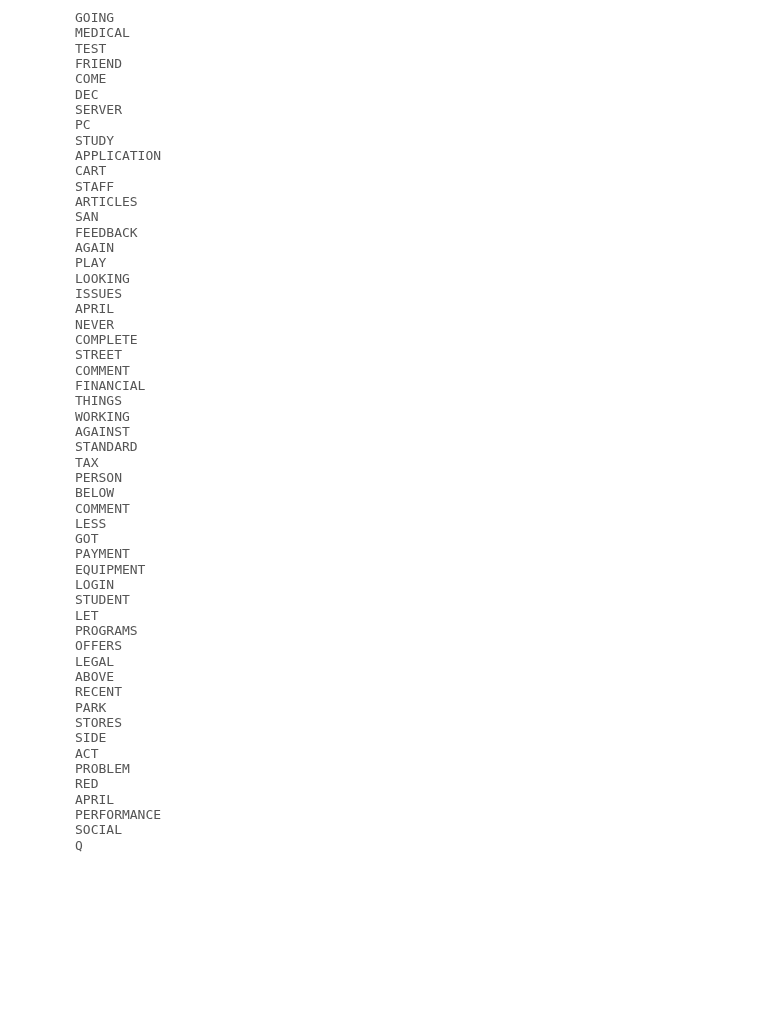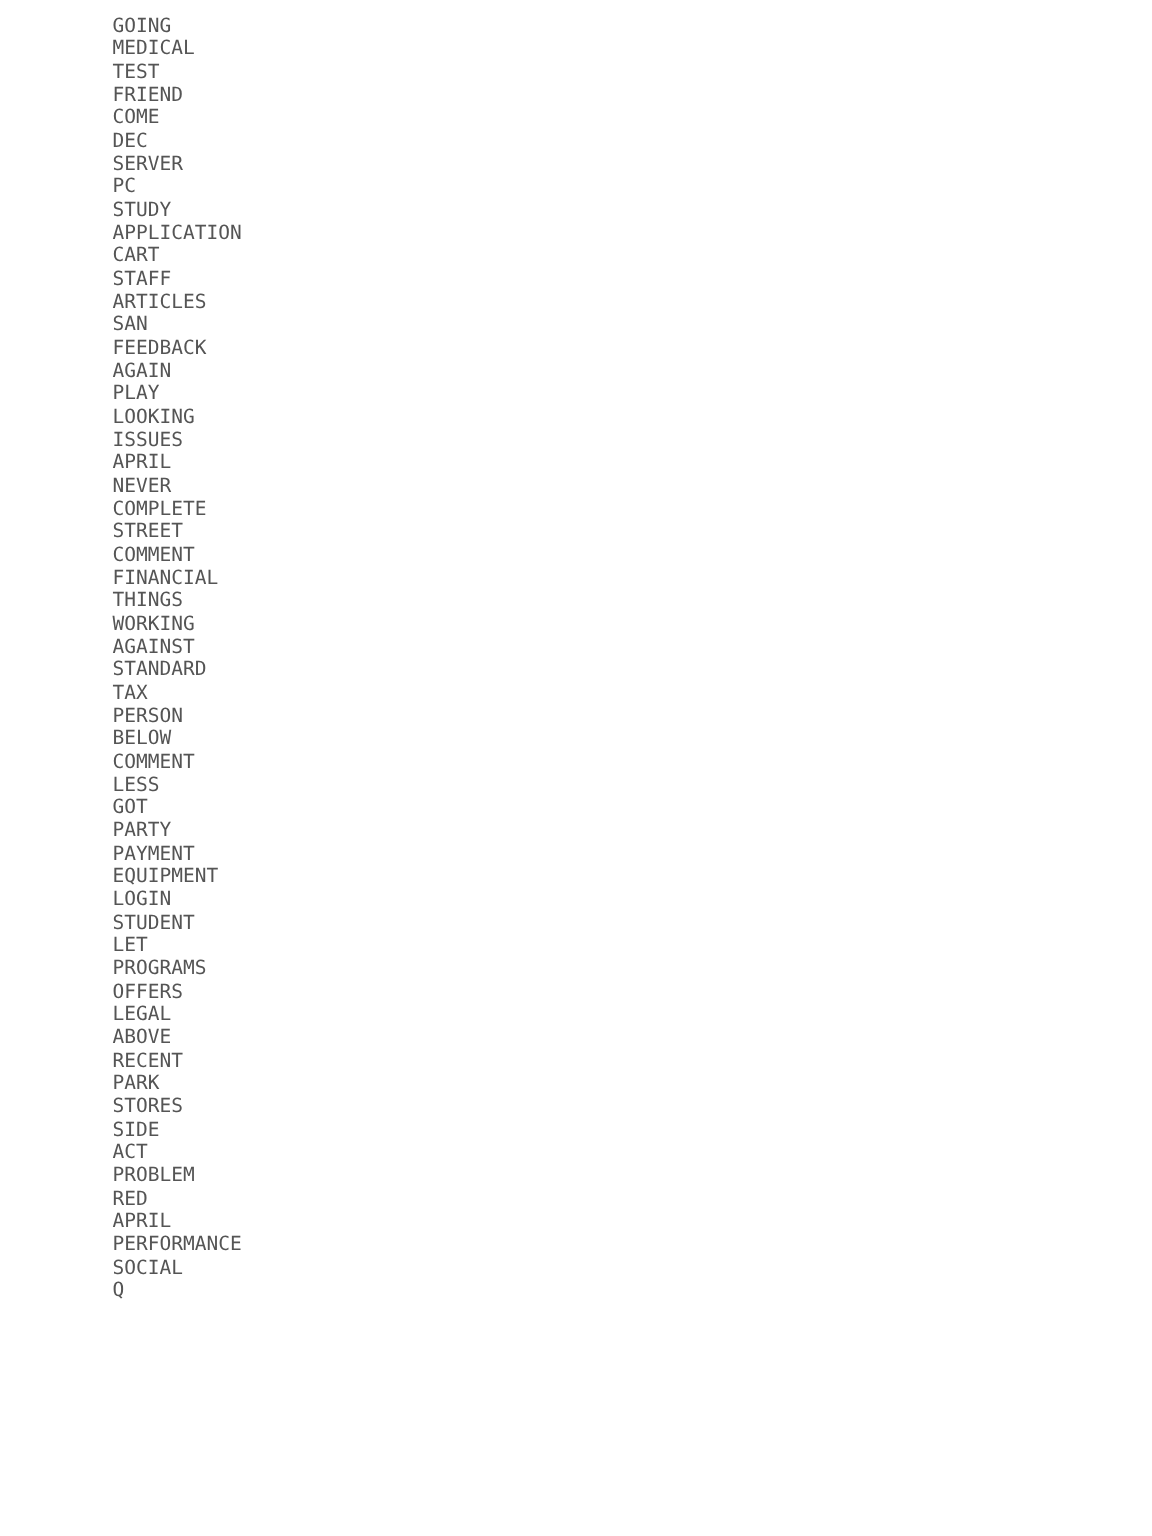--- a/index.html
+++ b/index.html
@@ -58,21 +58,20 @@
     <div class="word-item">THINGS</div>
     <div class="word-item">WORKING</div>
     <div class="word-item">AGAINST</div>
     <div class="word-item">STANDARD</div>
     <div class="word-item">TAX</div>
     <div class="word-item">PERSON</div>
     <div class="word-item">BELOW</div>
     <div class="word-item">COMMENT</div>
     <div class="word-item">LESS</div>
     <div class="word-item">GOT</div>
-    <div class="word-item">PARTY</div>
     <div class="word-item">PAYMENT</div>
     <div class="word-item">EQUIPMENT</div>
     <div class="word-item">LOGIN</div>
     <div class="word-item">STUDENT</div>
     <div class="word-item">LET</div>
     <div class="word-item">PROGRAMS</div>
     <div class="word-item">OFFERS</div>
     <div class="word-item">LEGAL</div>
     <div class="word-item">ABOVE</div>
     <div class="word-item">RECENT</div>

